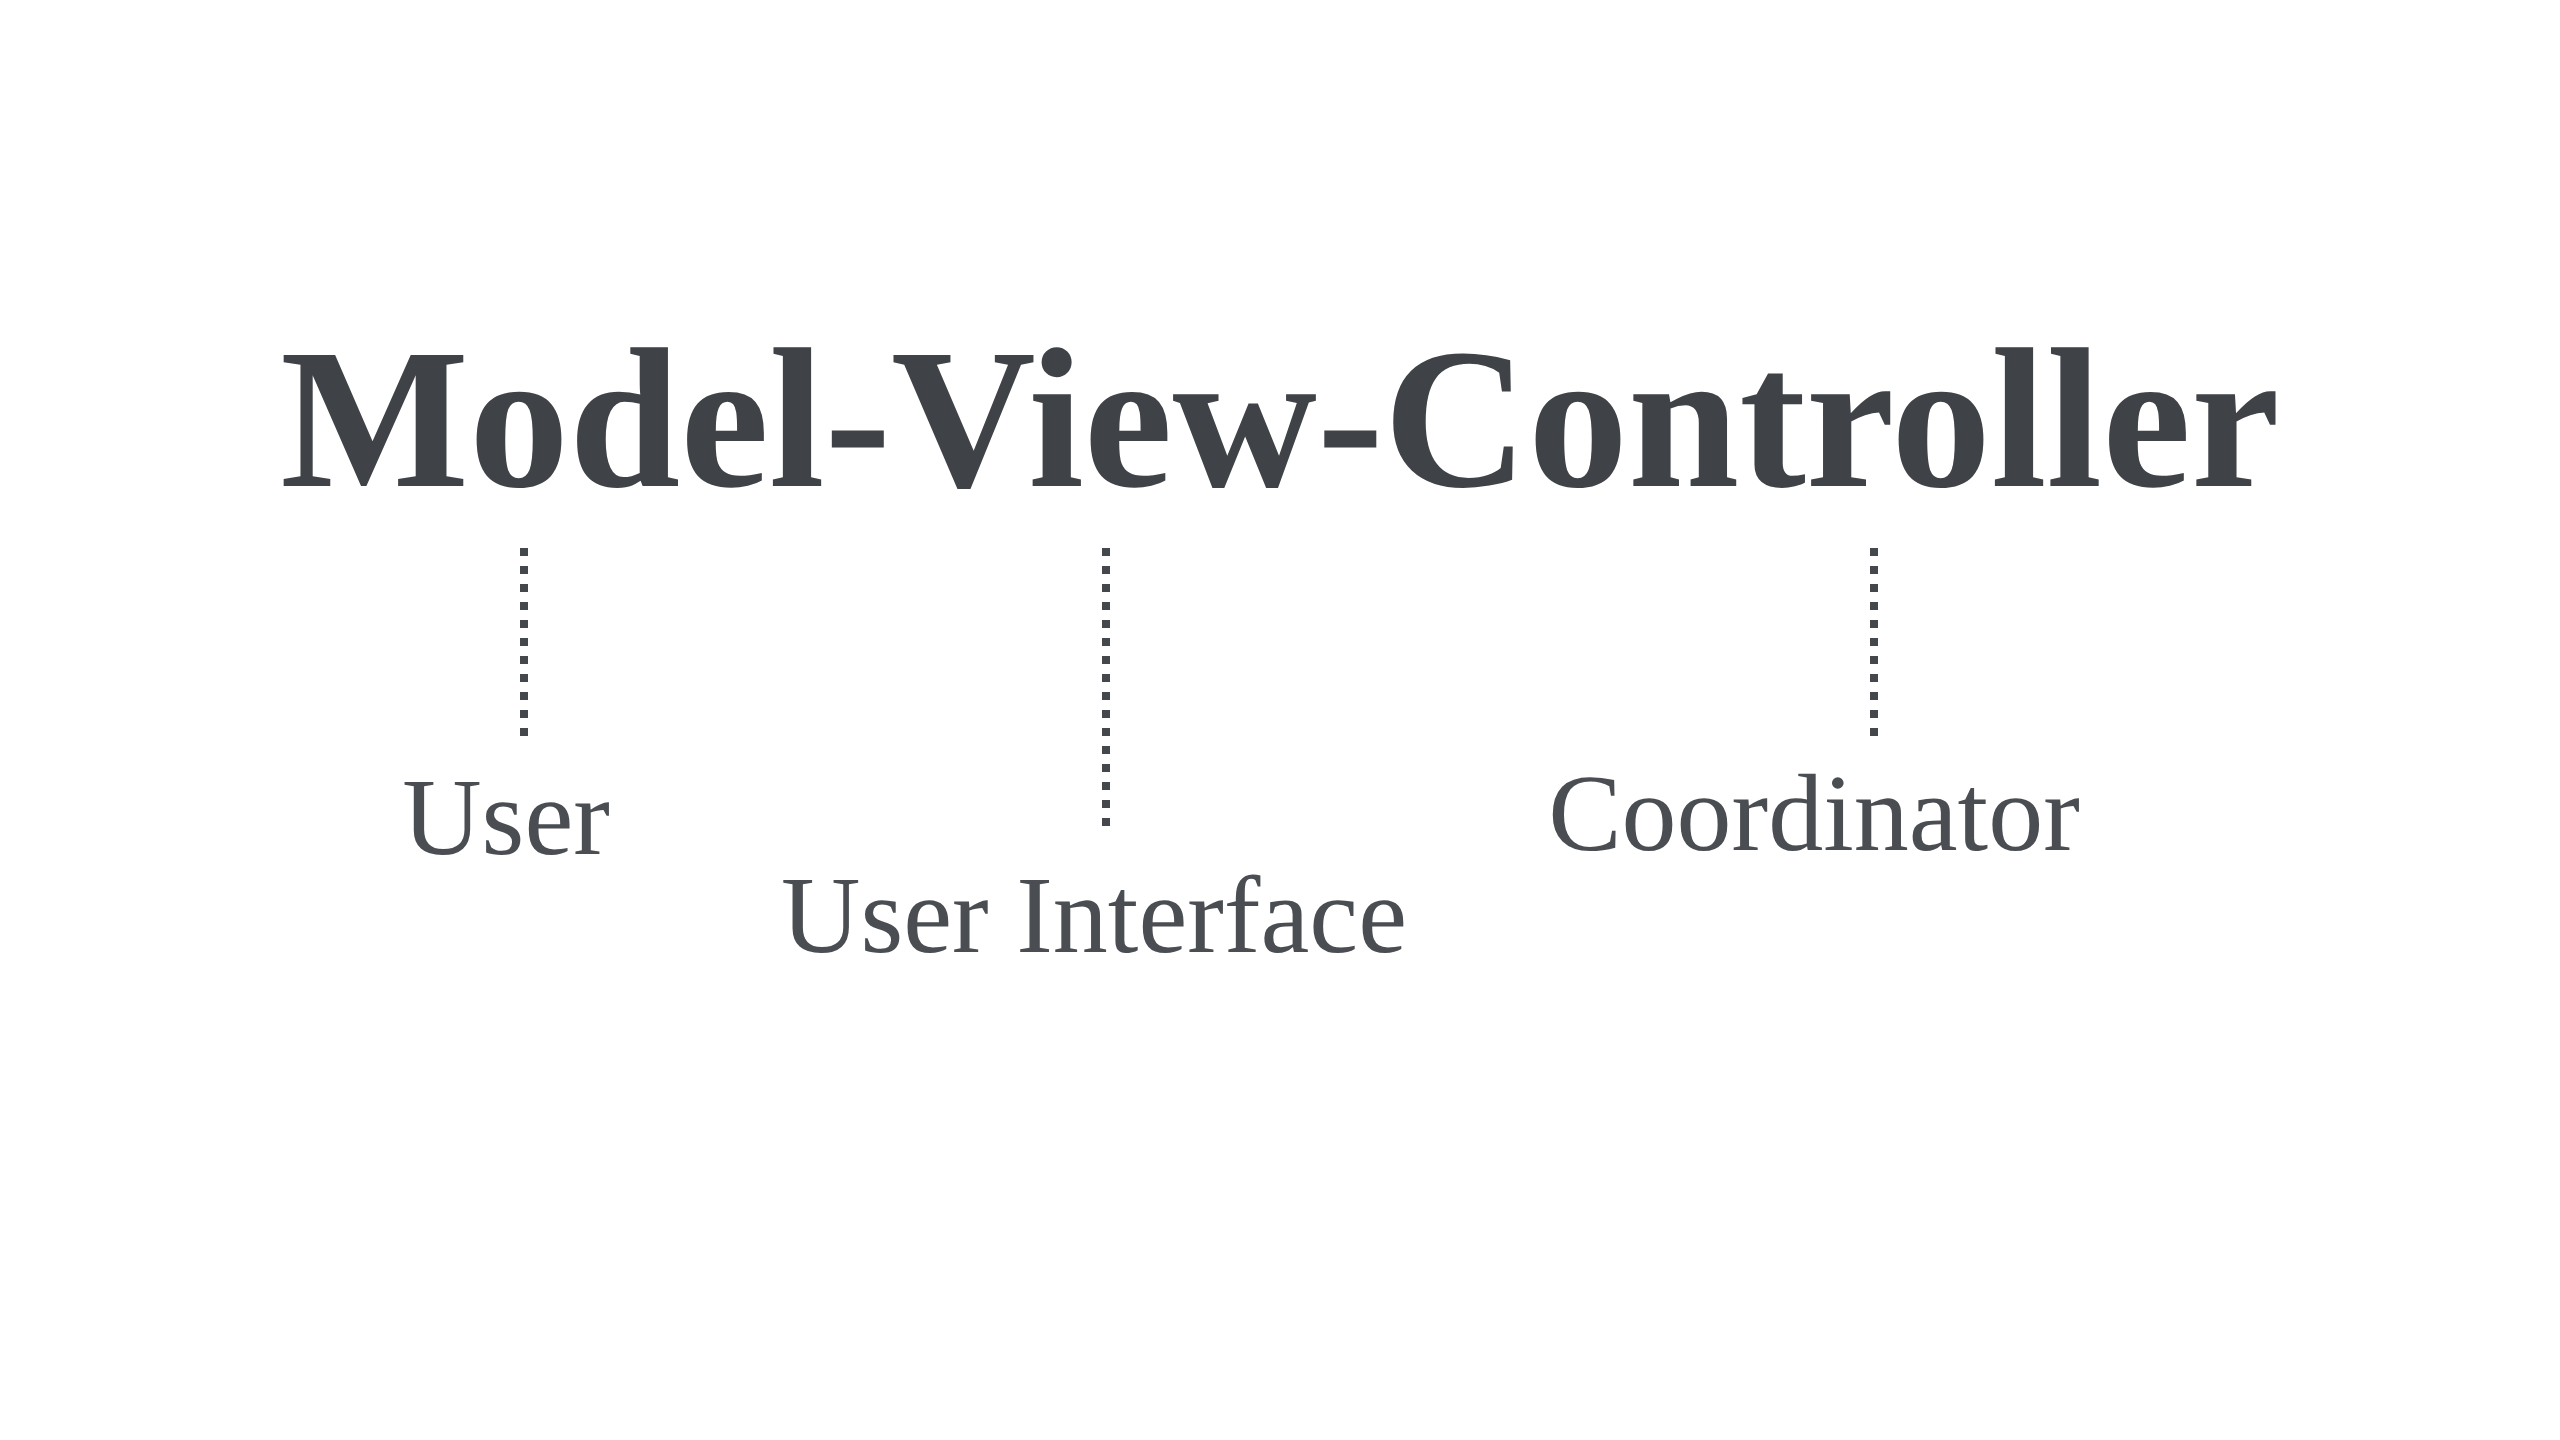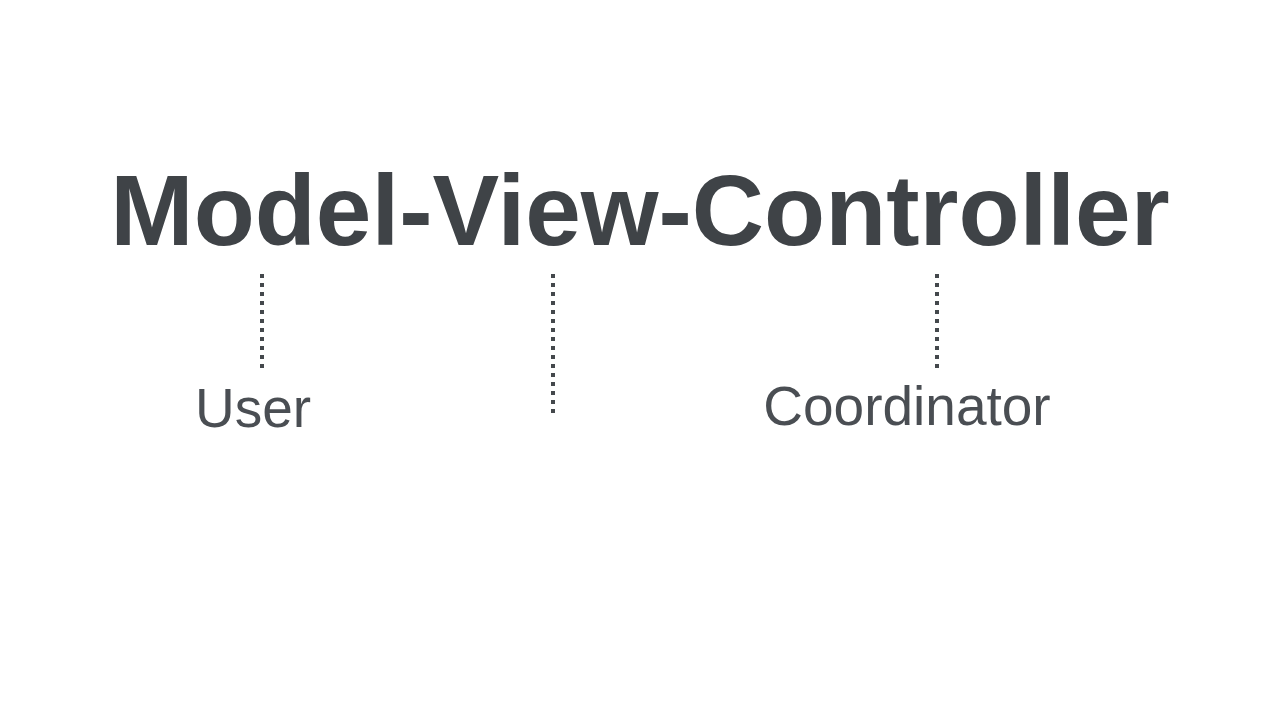--- a/index.html
+++ b/index.html
@@ -6,21 +6,21 @@
     margin: 0;
     padding: 0;
     background: #ffffff;
   }
   .canvas {
     position: relative;
     width: 1280px;
     height: 720px;
     background: var(--background, #ffffff);
     overflow: hidden;
-    font-family: Liberation Sans, sans-serif;
+    font-family: Liberation Serif, serif;
   }
   .title {
     position: absolute;
     top: 160px;
     left: 0;
     width: 1280px;
     margin: 0;
     text-align: center;
     font-size: 100px;
     line-height: 1;
@@ -64,16 +64,17 @@
   <h1 class="title">Model-View-Controller</h1>
 
   <div class="connector line-model"></div>
 
   <div class="connector line-view"></div>
 
   <div class="connector line-controller"></div>
 
   <div class="label label-model">User</div>
 
+  <div class="label label-view">User Interface</div>
 
   <div class="label label-controller">Coordinator</div>
 
 </div>
 
 </body></html>

